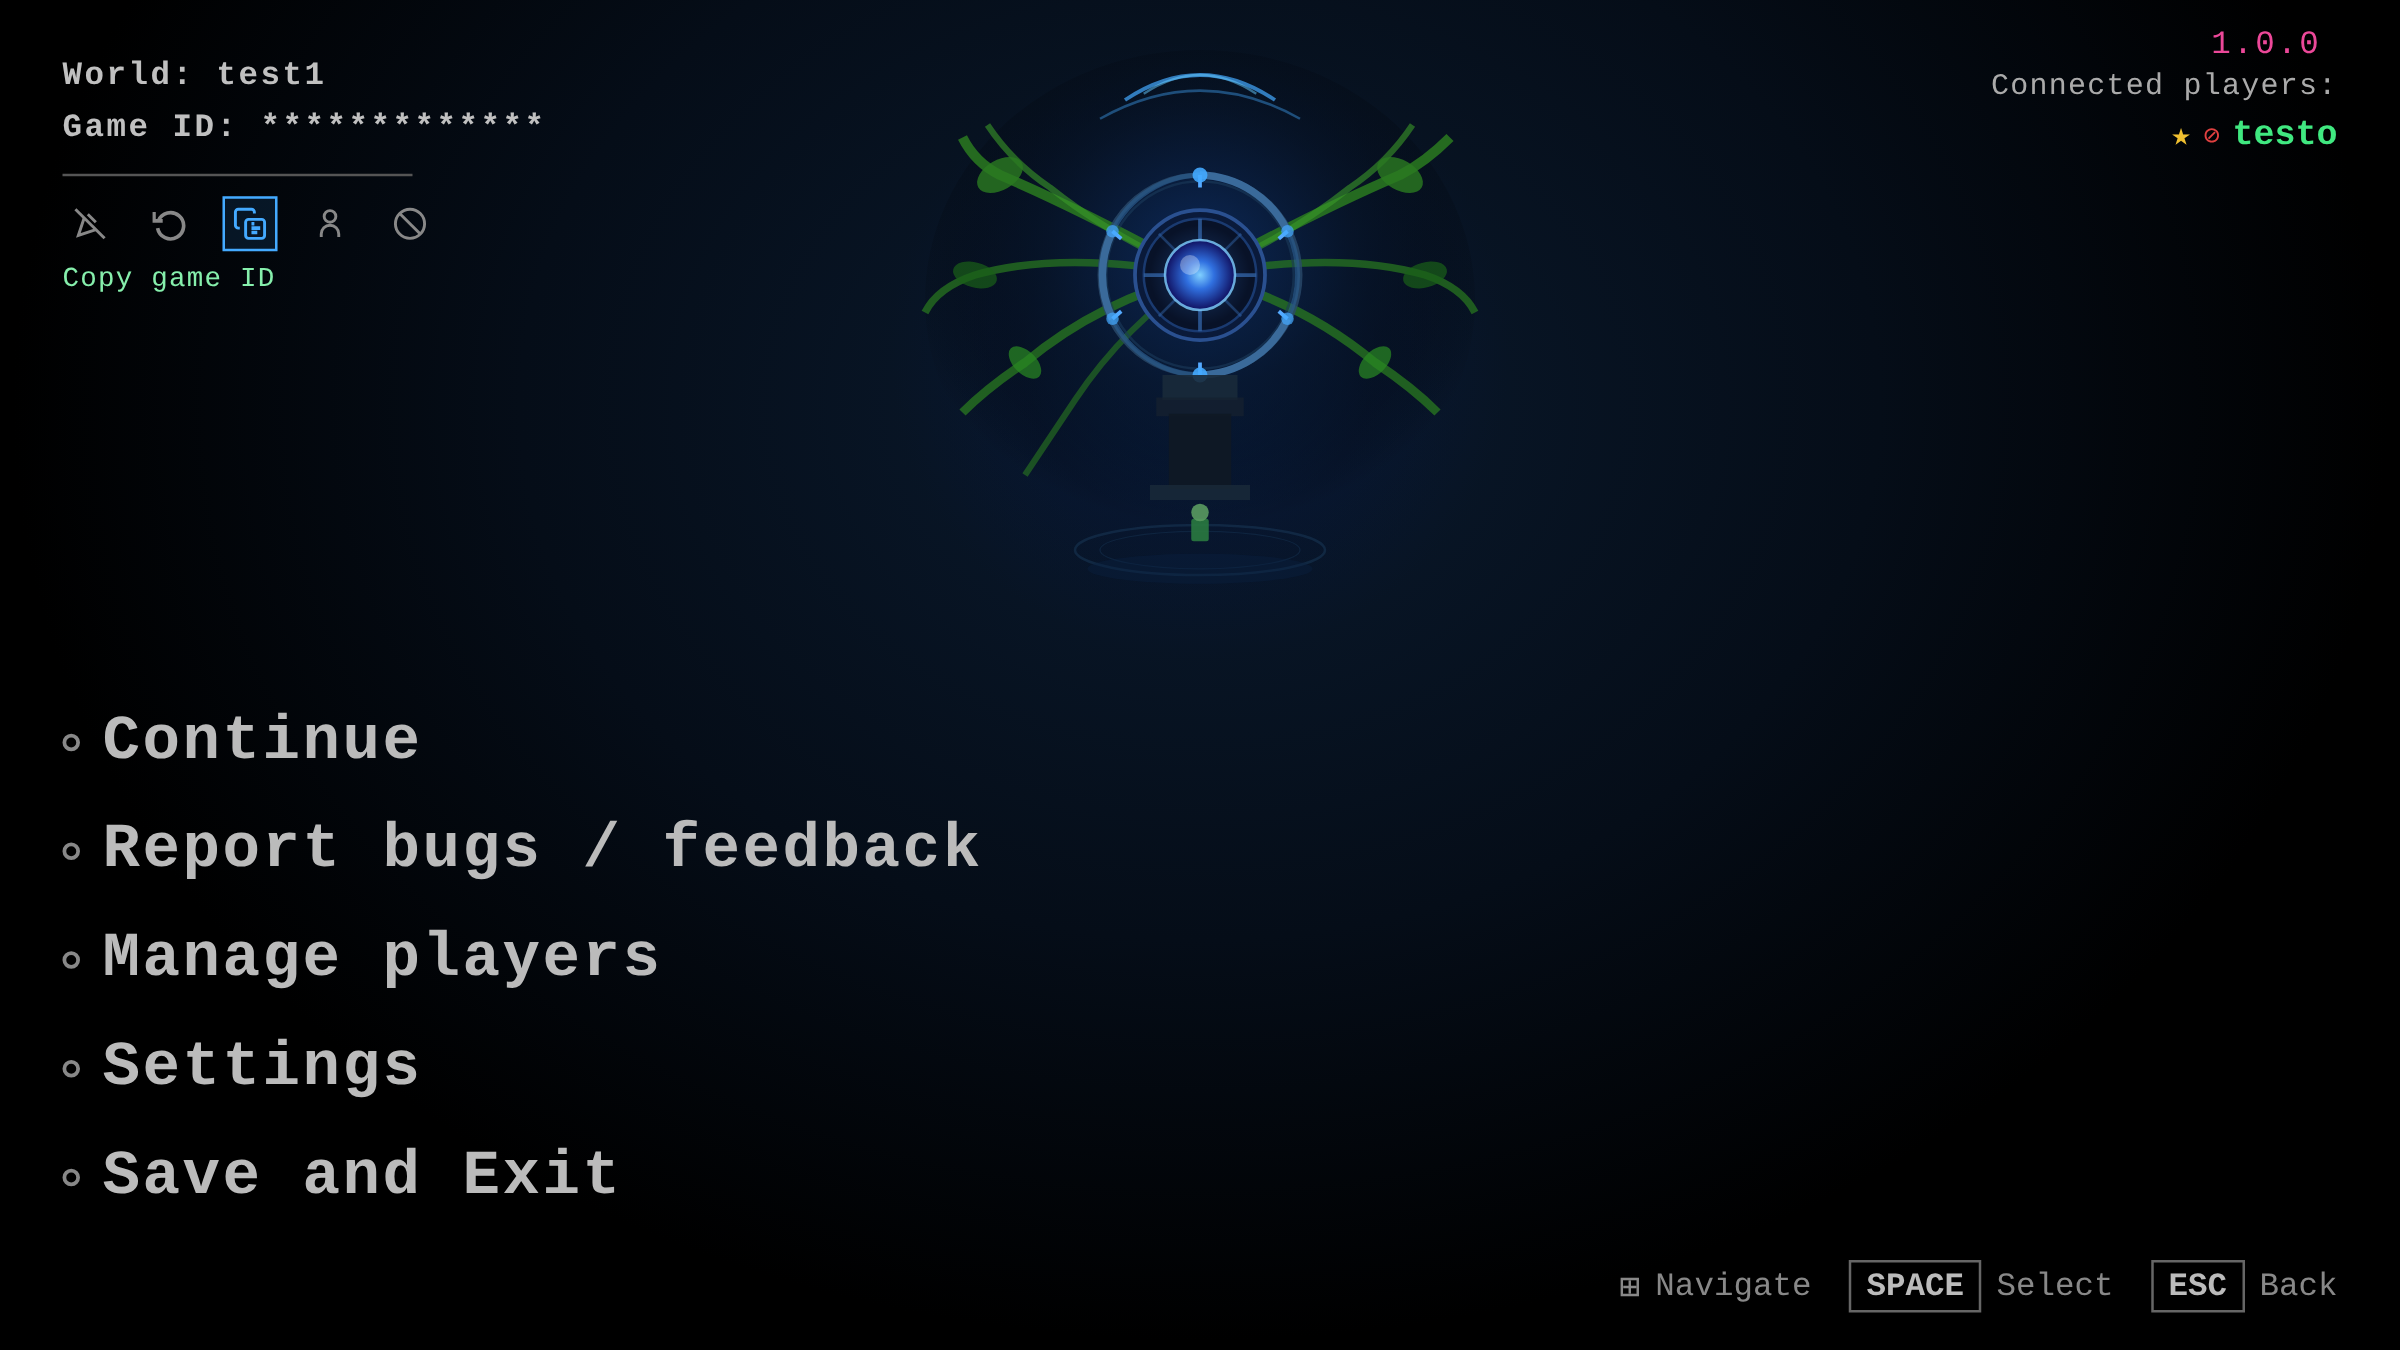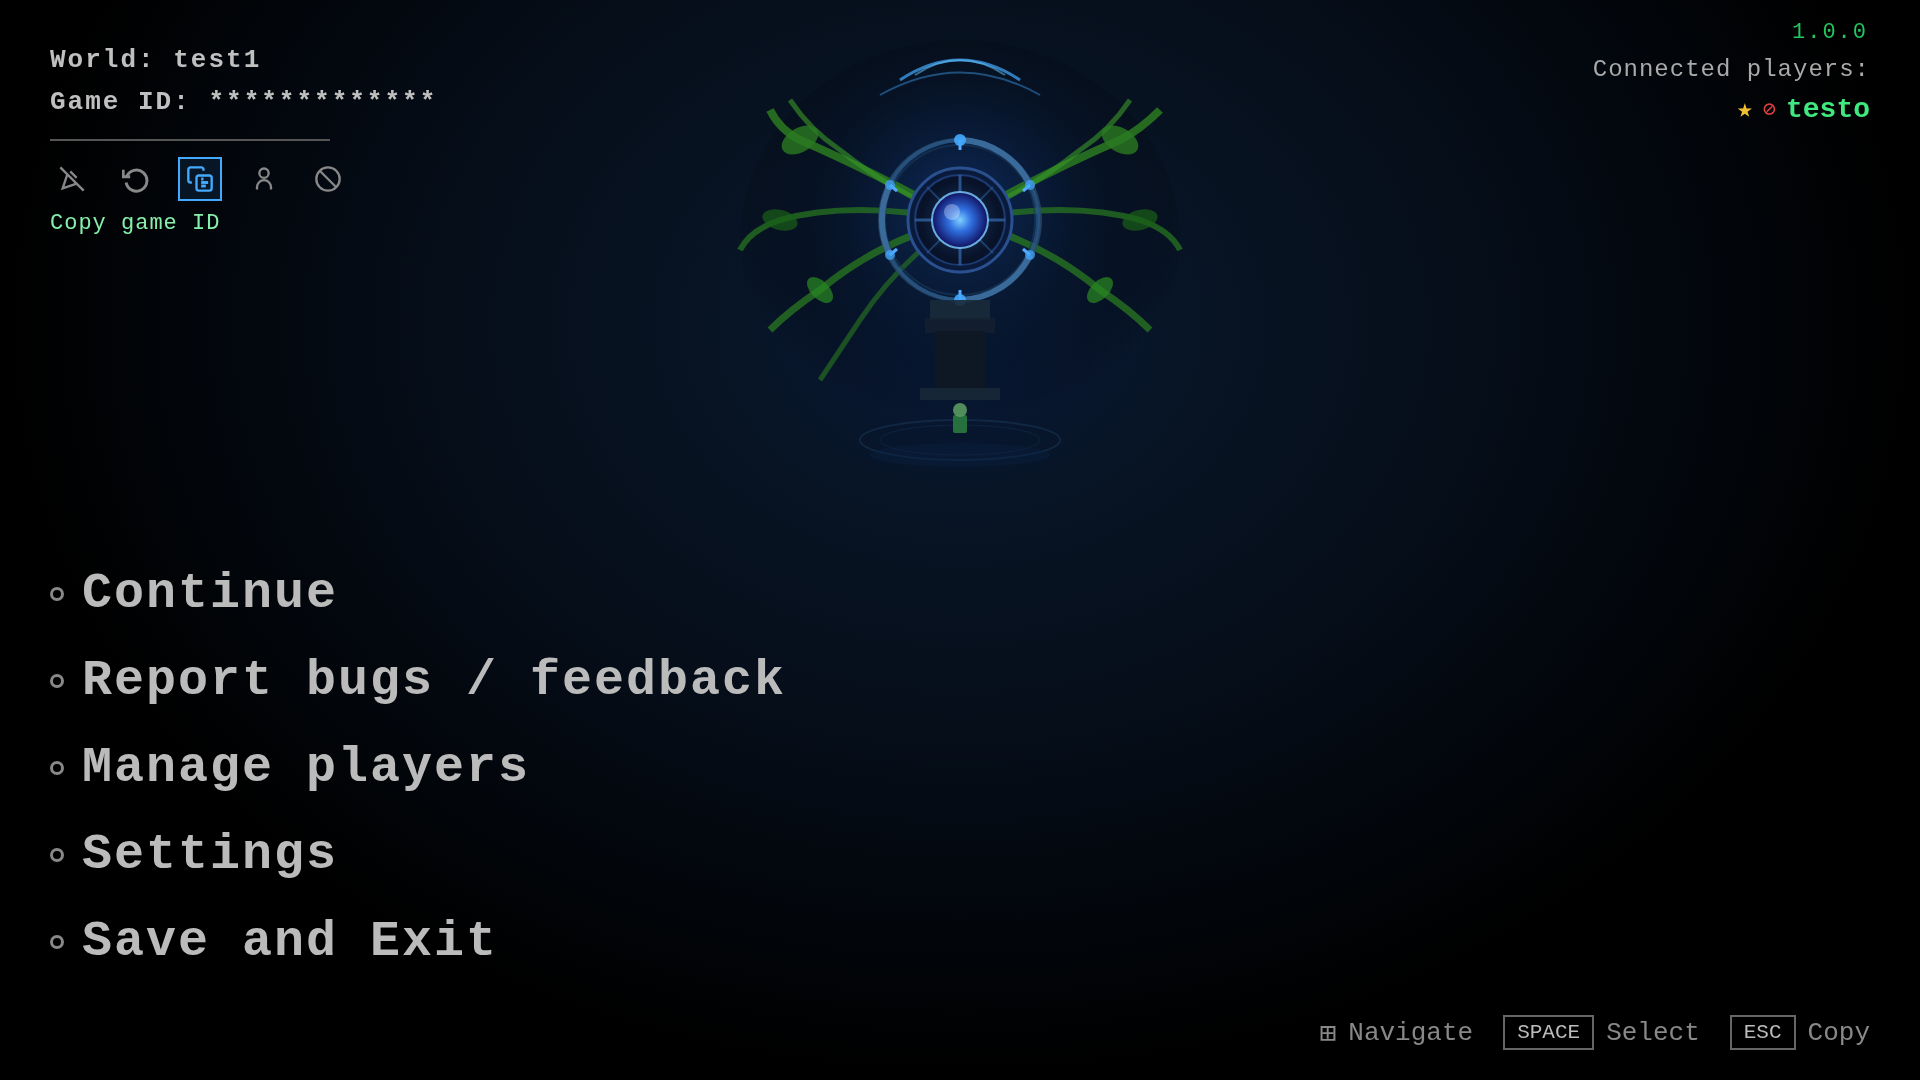--- a/index.html
+++ b/index.html
@@ -150,23 +150,23 @@
       color: #40e880;
       font-size: 28px;
       font-family: 'Courier New', Courier, monospace;
       font-weight: bold;
     }
 
     
     .version {
       position: absolute;
       top: 20px;
-      right: 52px;
-      color: #22c55e;
-      font-size: 22px;
+      right: 63px;
+      color: #ec4899;
+      font-size: 26px;
       letter-spacing: 2px;
     }
 
     
     .menu-list {
       position: absolute;
       bottom: 80px;
       left: 50px;
     }
 
@@ -209,22 +209,23 @@
       gap: 12px;
       color: #888;
       font-size: 26px;
       font-family: 'Courier New', Courier, monospace;
     }
 
     .control-key {
       border: 2px solid #666;
       padding: 4px 12px;
       color: #bbb;
-      font-size: 21px;
+      font-size: 26px;
       background: transparent;
+      font-weight: bold;
     }
 
     .gamepad-icon {
       font-size: 28px;
       color: #888;
     }
   </style>
 </head>
 <body>
 
@@ -416,15 +417,15 @@
   <div class="control-item">
     <span class="gamepad-icon">⊞</span>
     <span>Navigate</span>
   </div>
   <div class="control-item">
     <span class="control-key">SPACE</span>
     <span>Select</span>
   </div>
   <div class="control-item">
     <span class="control-key">ESC</span>
-    <span>Copy</span>
+    <span>Back</span>
   </div>
 </div>
 
 </body></html>

